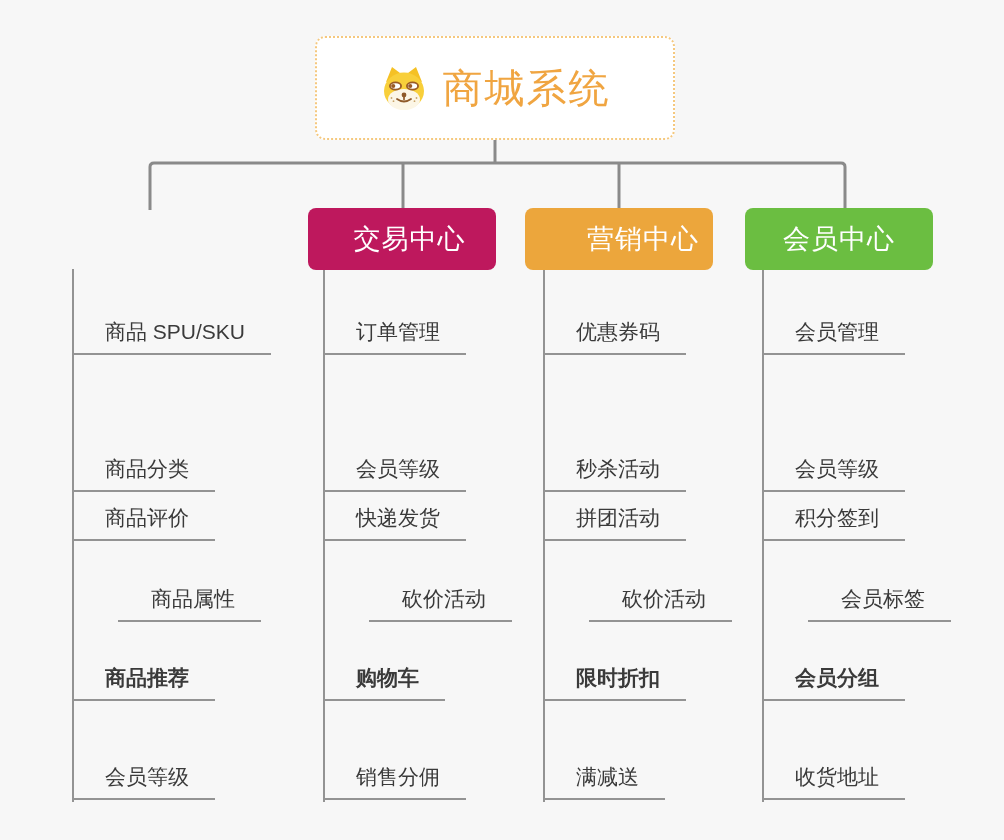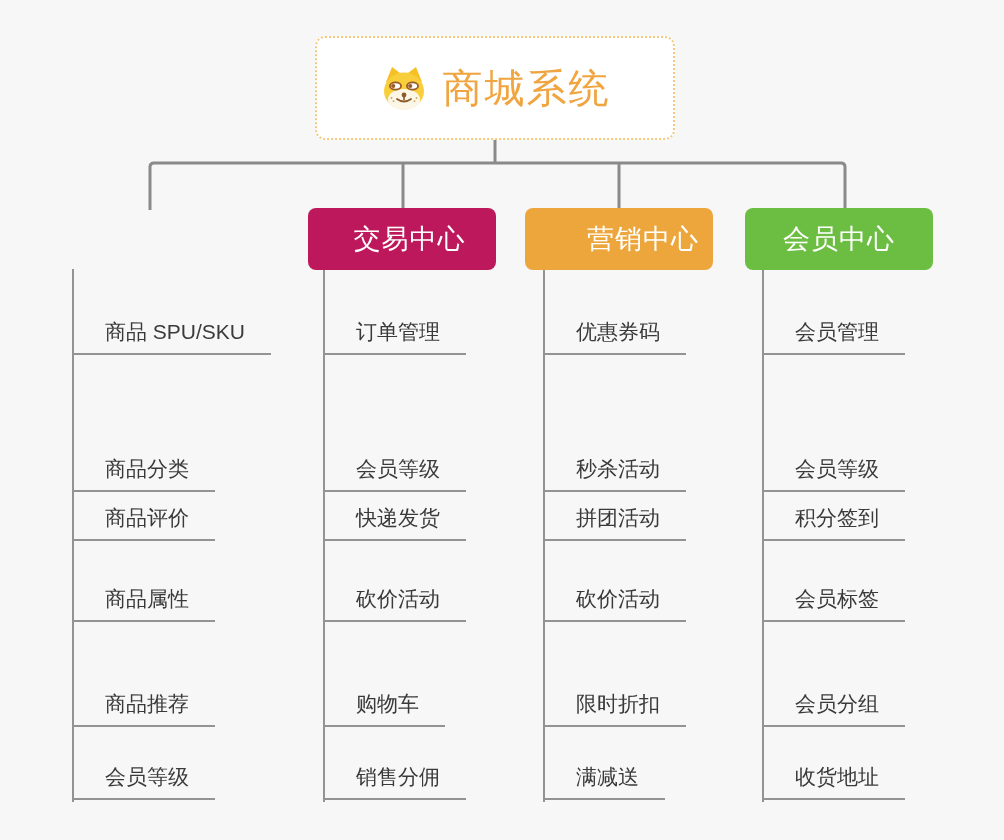--- a/index.html
+++ b/index.html
@@ -50,22 +50,22 @@
   .col-3{left:762px;}
   .vline{position:absolute;left:0;top:0;width:2px;height:533px;background:var(--line);}
   .leaf{
     position:absolute;left:0;white-space:nowrap;
     padding:0 26px 6px 33px;border-bottom:2px solid var(--line);
     font-size:21px;line-height:30px;color:var(--leaf-text);
   }
   .leaf-0{top:48px;}
   .leaf-1{top:137px;margin-top:48px;}
   .leaf-2{top:234px;}
-  .leaf-3{top:315px;}
-  .leaf-4{top:420px;}
+  .leaf-3{top:315px;margin-left:46px;}
+  .leaf-4{top:394px;font-weight:bold;}
   .leaf-5{top:493px;}
 </style>
 </head>
 <body>
 
 <div id="canvas">
 
   <svg class="connectors" viewBox="0 0 1004 840" xmlns="http://www.w3.org/2000/svg">
     <path d="M495 140 L495 163"></path>
     <path d="M150 210 L150 167 Q150 163 154 163 L841 163 Q845 163 845 167 L845 210"></path>

